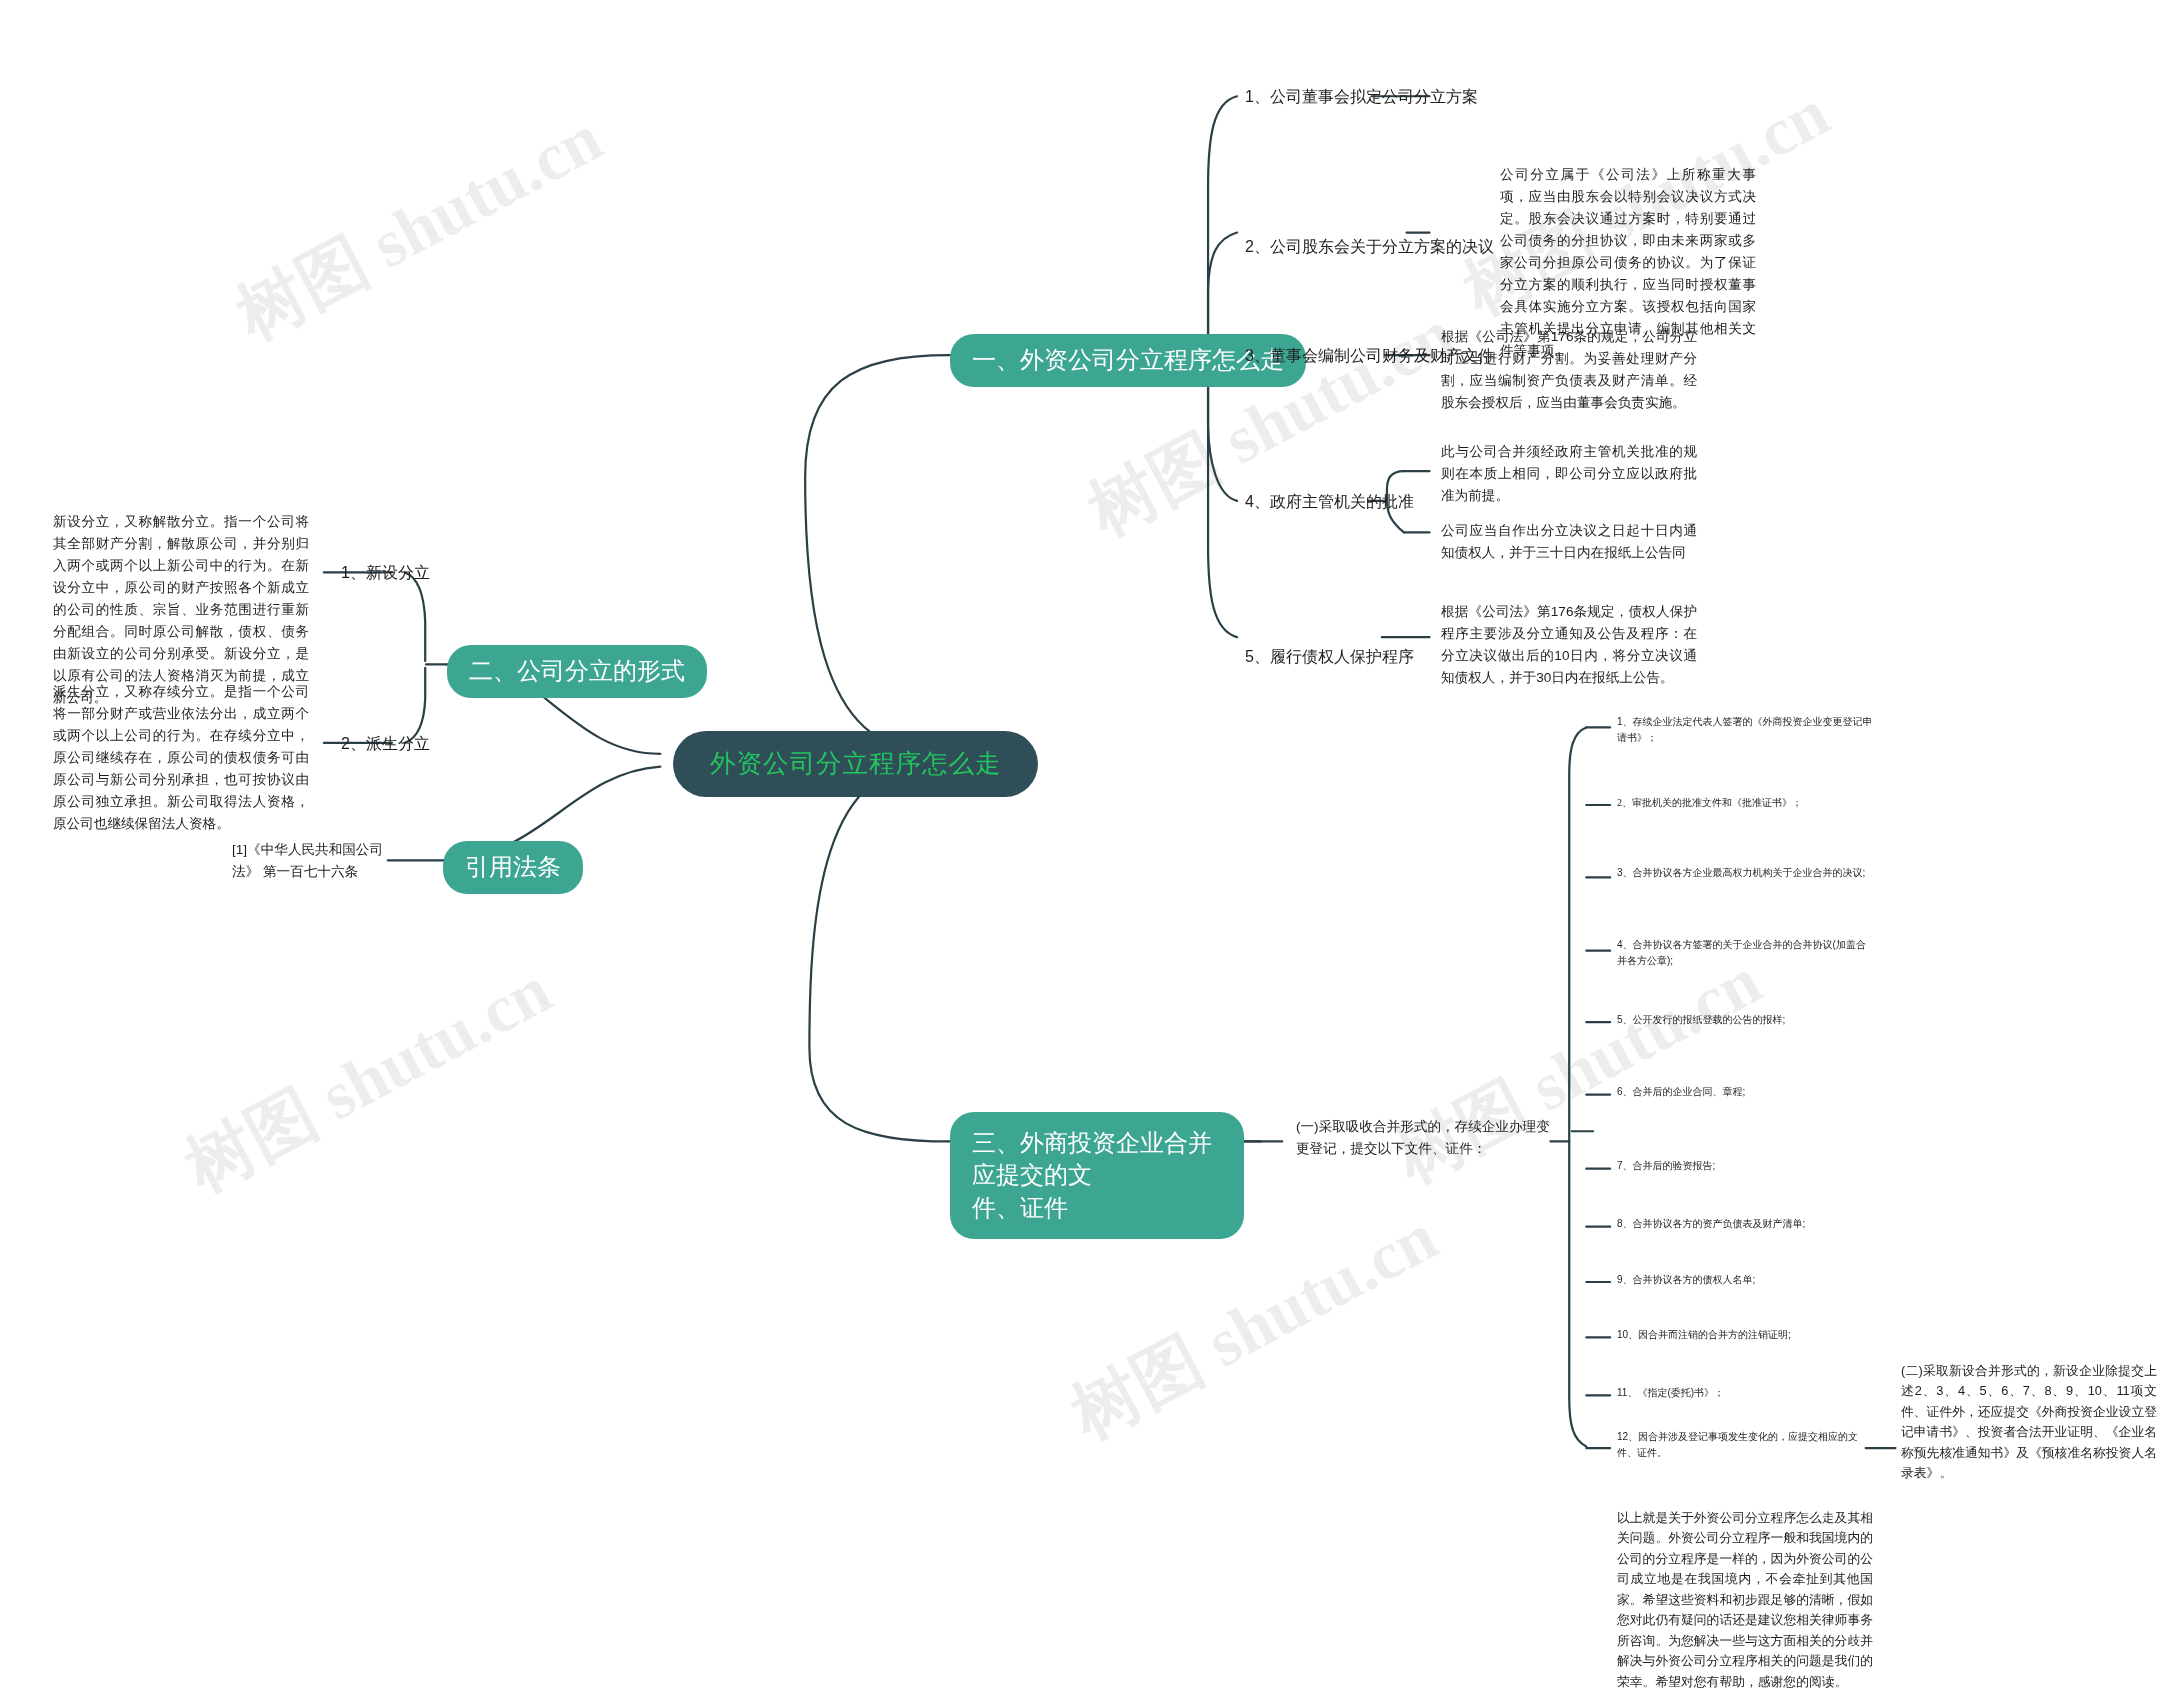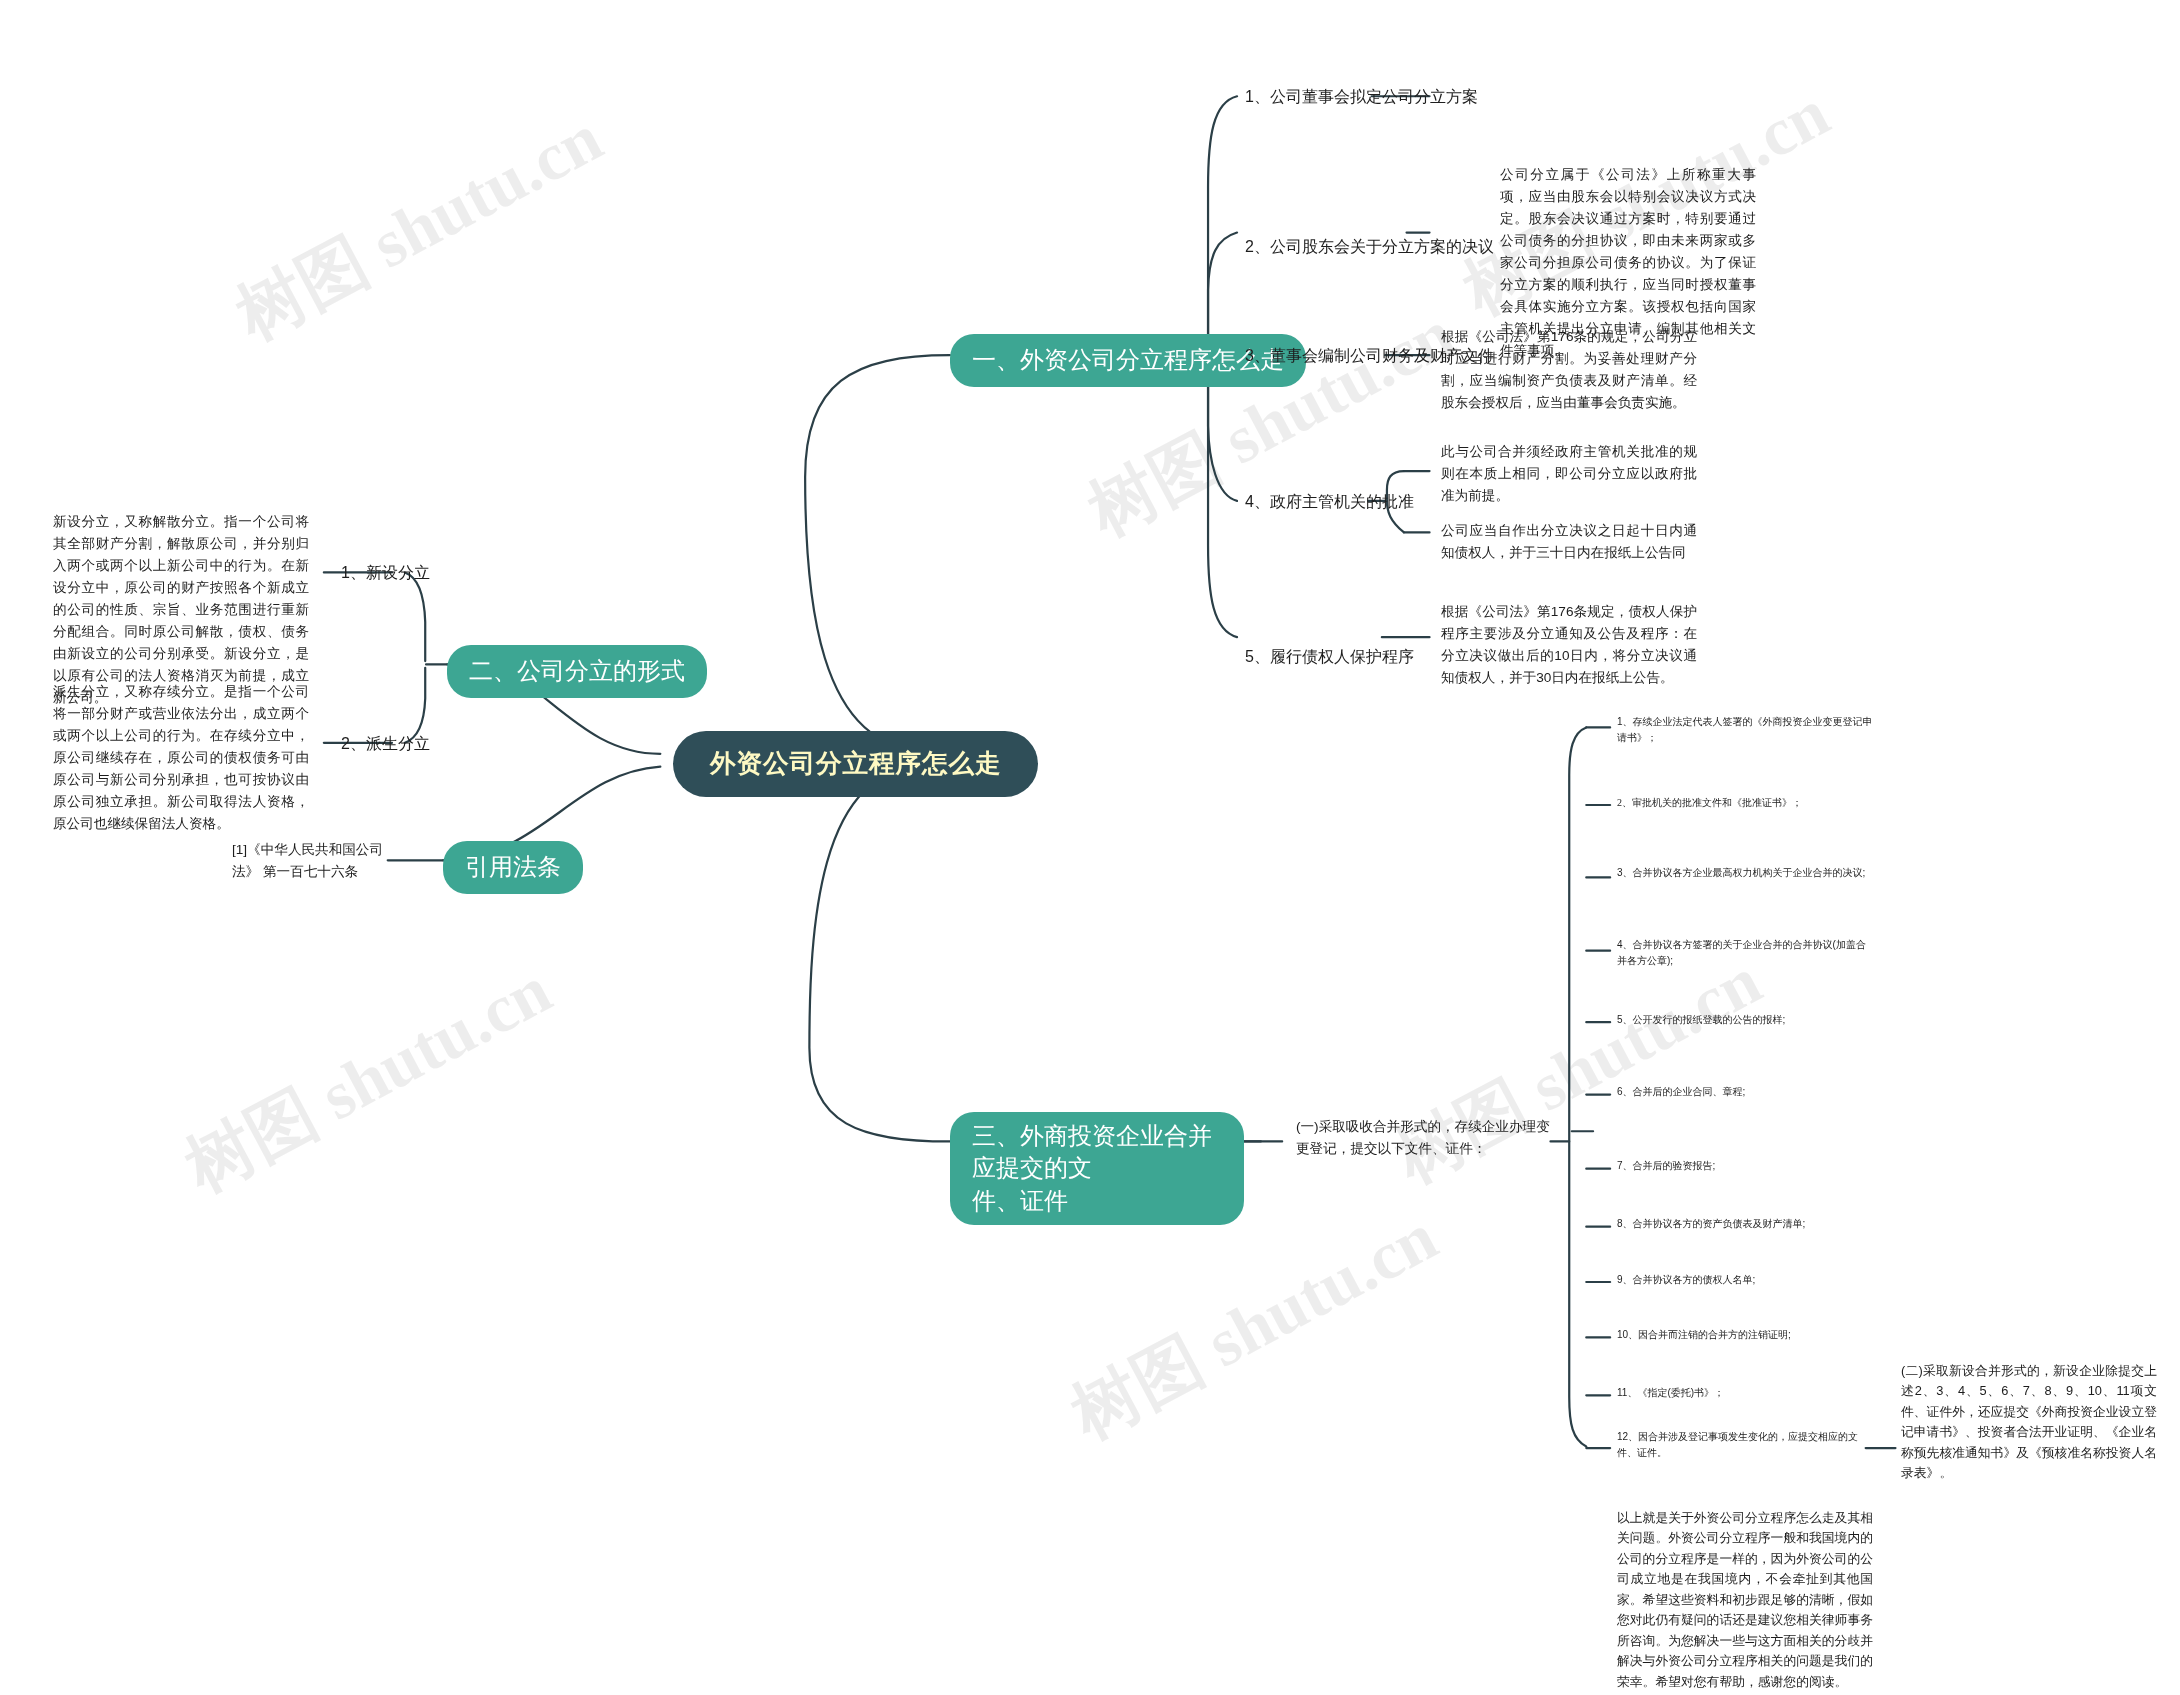--- a/index.html
+++ b/index.html
@@ -16,28 +16,28 @@
     position:absolute;color:#000;opacity:0.065;white-space:nowrap;
     font-size:68px;font-weight:700;transform:rotate(-28deg);
     transform-origin:left top;user-select:none;
     font-family:"Liberation Serif","DejaVu Serif",serif;
   }
 
   
   .node{position:absolute;box-sizing:border-box;}
 
   .root{
-    background:#2f4e58;color:#fef9c3;border-radius:34px;
-    padding:15.3px 37px;font-size:25.6px;letter-spacing:0.9px;white-space:nowrap;font-weight:bold;
+    background:#2f4e58;color:#22c55e;border-radius:34px;
+    padding:15.3px 37px;font-size:25.6px;letter-spacing:0.9px;white-space:nowrap;
   }
   .branch{
     background:#3da693;color:#fff;border-radius:24px;
     padding:10.2px 22px;font-size:24px;line-height:1.35;
   }
-  .branch.two-line{padding:8px 22px;width:294px;}
+  .branch.two-line{padding:15px 22px;width:294px;}
 
   .leaf{
     font-size:16px;line-height:1.45;color:#1e1e1e;white-space:nowrap;
   }
   .para{
     font-size:13.6px;line-height:1.62;color:#1d1d1d;text-align:justify;
   }
   .para-sm{
     font-size:12.8px;line-height:1.6;color:#1d1d1d;text-align:justify;
   }

